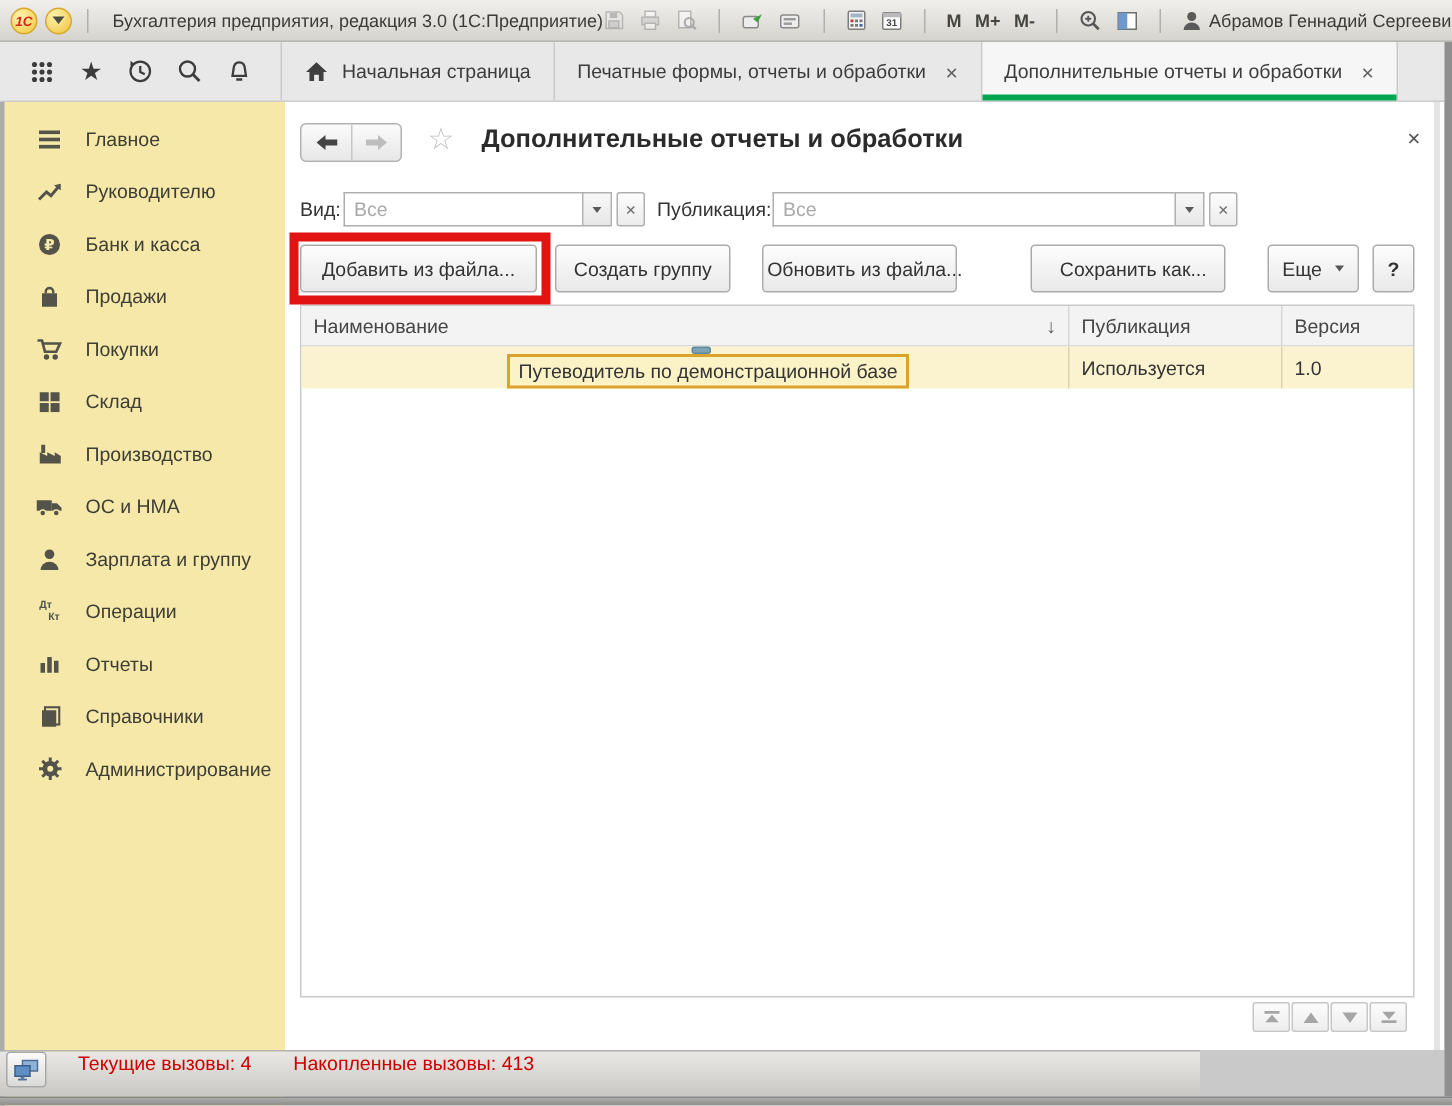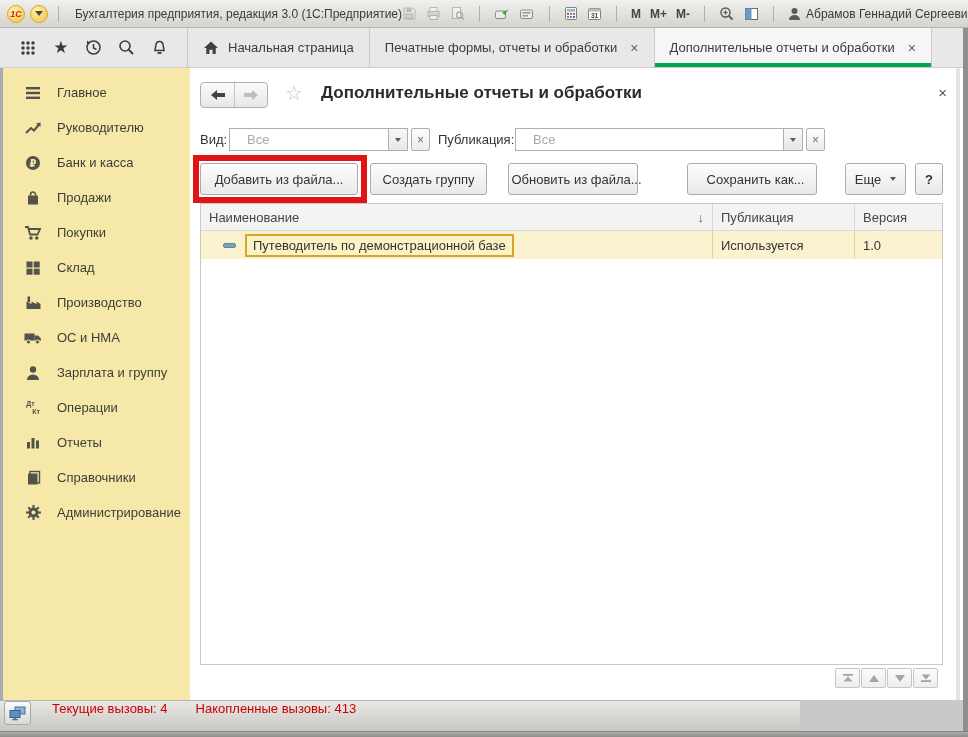--- a/index.html
+++ b/index.html
@@ -80,21 +80,21 @@
   .nav-btn { width:33px; height:24px; display:flex; align-items:center; justify-content:center; }
   .nav-btn + .nav-btn { border-left:1px solid #C6C6C6; }
   .star-outline { position:absolute; left:95px; top:15px; font-size:20px; color:#C3C3C3; line-height:1; }
   .page-title { position:absolute; left:131px; top:15px; font-size:17px; font-weight:bold; color:#2B2B2B; }
   .page-close { position:absolute; right:16px; top:17px; font-size:15px; color:#555; line-height:1; }
 
   .filter-row { position:absolute; left:0; top:60px; width:773px; height:24px; }
   .f-label { position:absolute; top:4px; color:#333; }
   .f-input {
     position:absolute; top:0; height:23px; border:1px solid #AFAFAF; border-right:none;
-    padding:0 17px; font-size:13px; font-family:inherit; color:#333; background:#fff; outline:none;
+    padding:0 6px; font-size:13px; font-family:inherit; color:#333; background:#fff; outline:none;
   }
   .f-input::placeholder { color:#A9A9A9; opacity:1; }
   .dd-btn {
     position:absolute; top:0; width:20px; height:23px; border:1px solid #AFAFAF;
     background:linear-gradient(#F8F8F8,#E7E7E7); display:flex; align-items:center; justify-content:center;
   }
   .dd-btn .caret-down { border-top-color:#5A5A5A; border-left-width:3.5px; border-right-width:3.5px; border-top-width:4.5px; }
   .clr-btn {
     position:absolute; top:0; width:19px; height:23px; border:1px solid #AFAFAF; border-radius:2px;
     background:linear-gradient(#FDFDFD,#ECECEC); color:#6E6E6E; font-size:12px;
@@ -119,21 +119,21 @@
     border:1px solid #C9C9C9; background:#fff;
   }
   .t-head { display:flex; height:27px; background:#F3F3F3; border-bottom:1px solid #D7D7D7; color:#454545; }
   .th { display:flex; align-items:center; padding:0 8px; }
   .th-name { width:512px; border-right:1px solid #D7D7D7; justify-content:space-between; }
   .th-pub { width:142px; border-right:1px solid #D7D7D7; }
   .th-ver { width:87px; }
   .sort { color:#5C5C5C; font-size:13px; }
   .t-row { display:flex; height:28px; background:#FBF3D0; color:#333; }
   .td { display:flex; align-items:center; }
-  .td-name { width:512px; padding-left:22px; border-right:1px solid #DCD3AC; }
+  .td-name { width:512px; padding-left:22px; border-right:1px solid #DCD3AC;flex-direction:column; }
   .td-pub { width:142px; padding-left:8px; border-right:1px solid #DCD3AC; }
   .td-ver { width:87px; padding-left:8px; }
   .row-marker { width:13px; height:5px; background:#7FA3B5; border:1px solid #5F87A0; border-radius:2px; flex:none; }
   .cell-focus { border:2px solid #D9A42C; padding:2px 6px; margin-left:9px; background:#FBF2C6; white-space:nowrap; }
 
   .tnav { position:absolute; right:25px; top:600px; display:flex; gap:1px; }
   .tnav-btn {
     width:25px; height:20px; border:1px solid #C6C6C6; border-radius:2px;
     background:linear-gradient(#FCFCFC,#EDEDED); display:flex; align-items:center; justify-content:center;
   }

